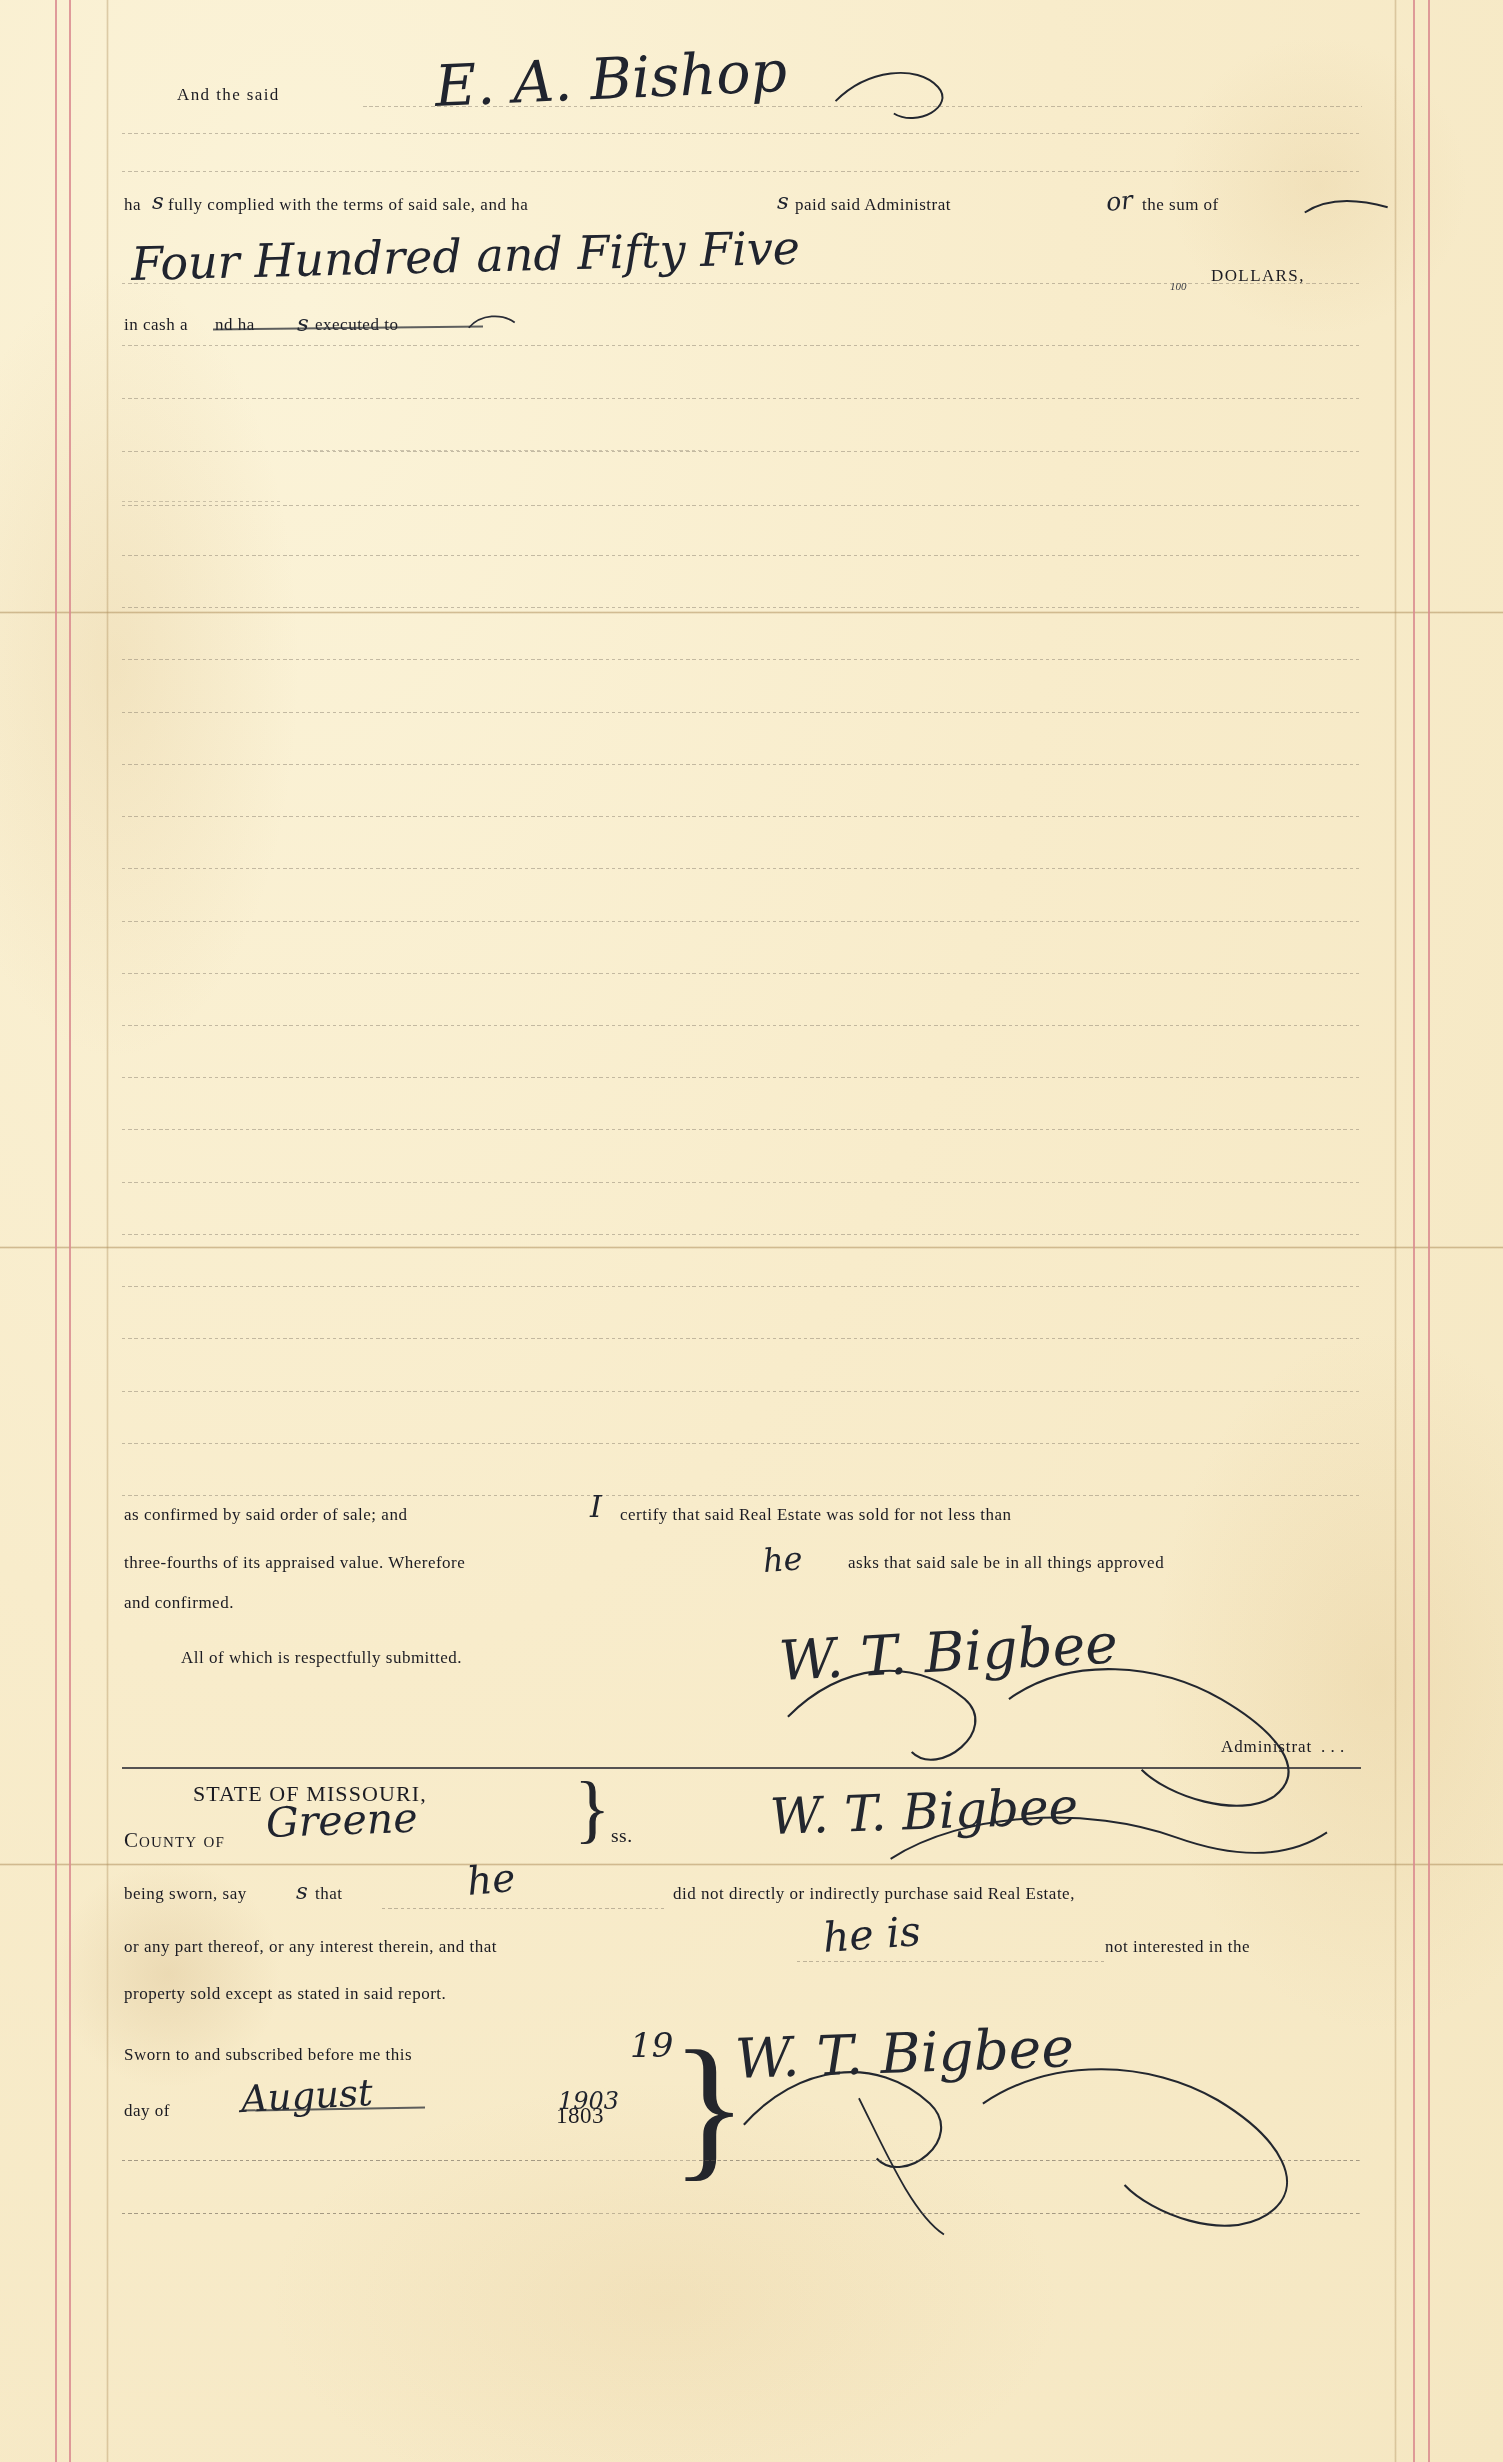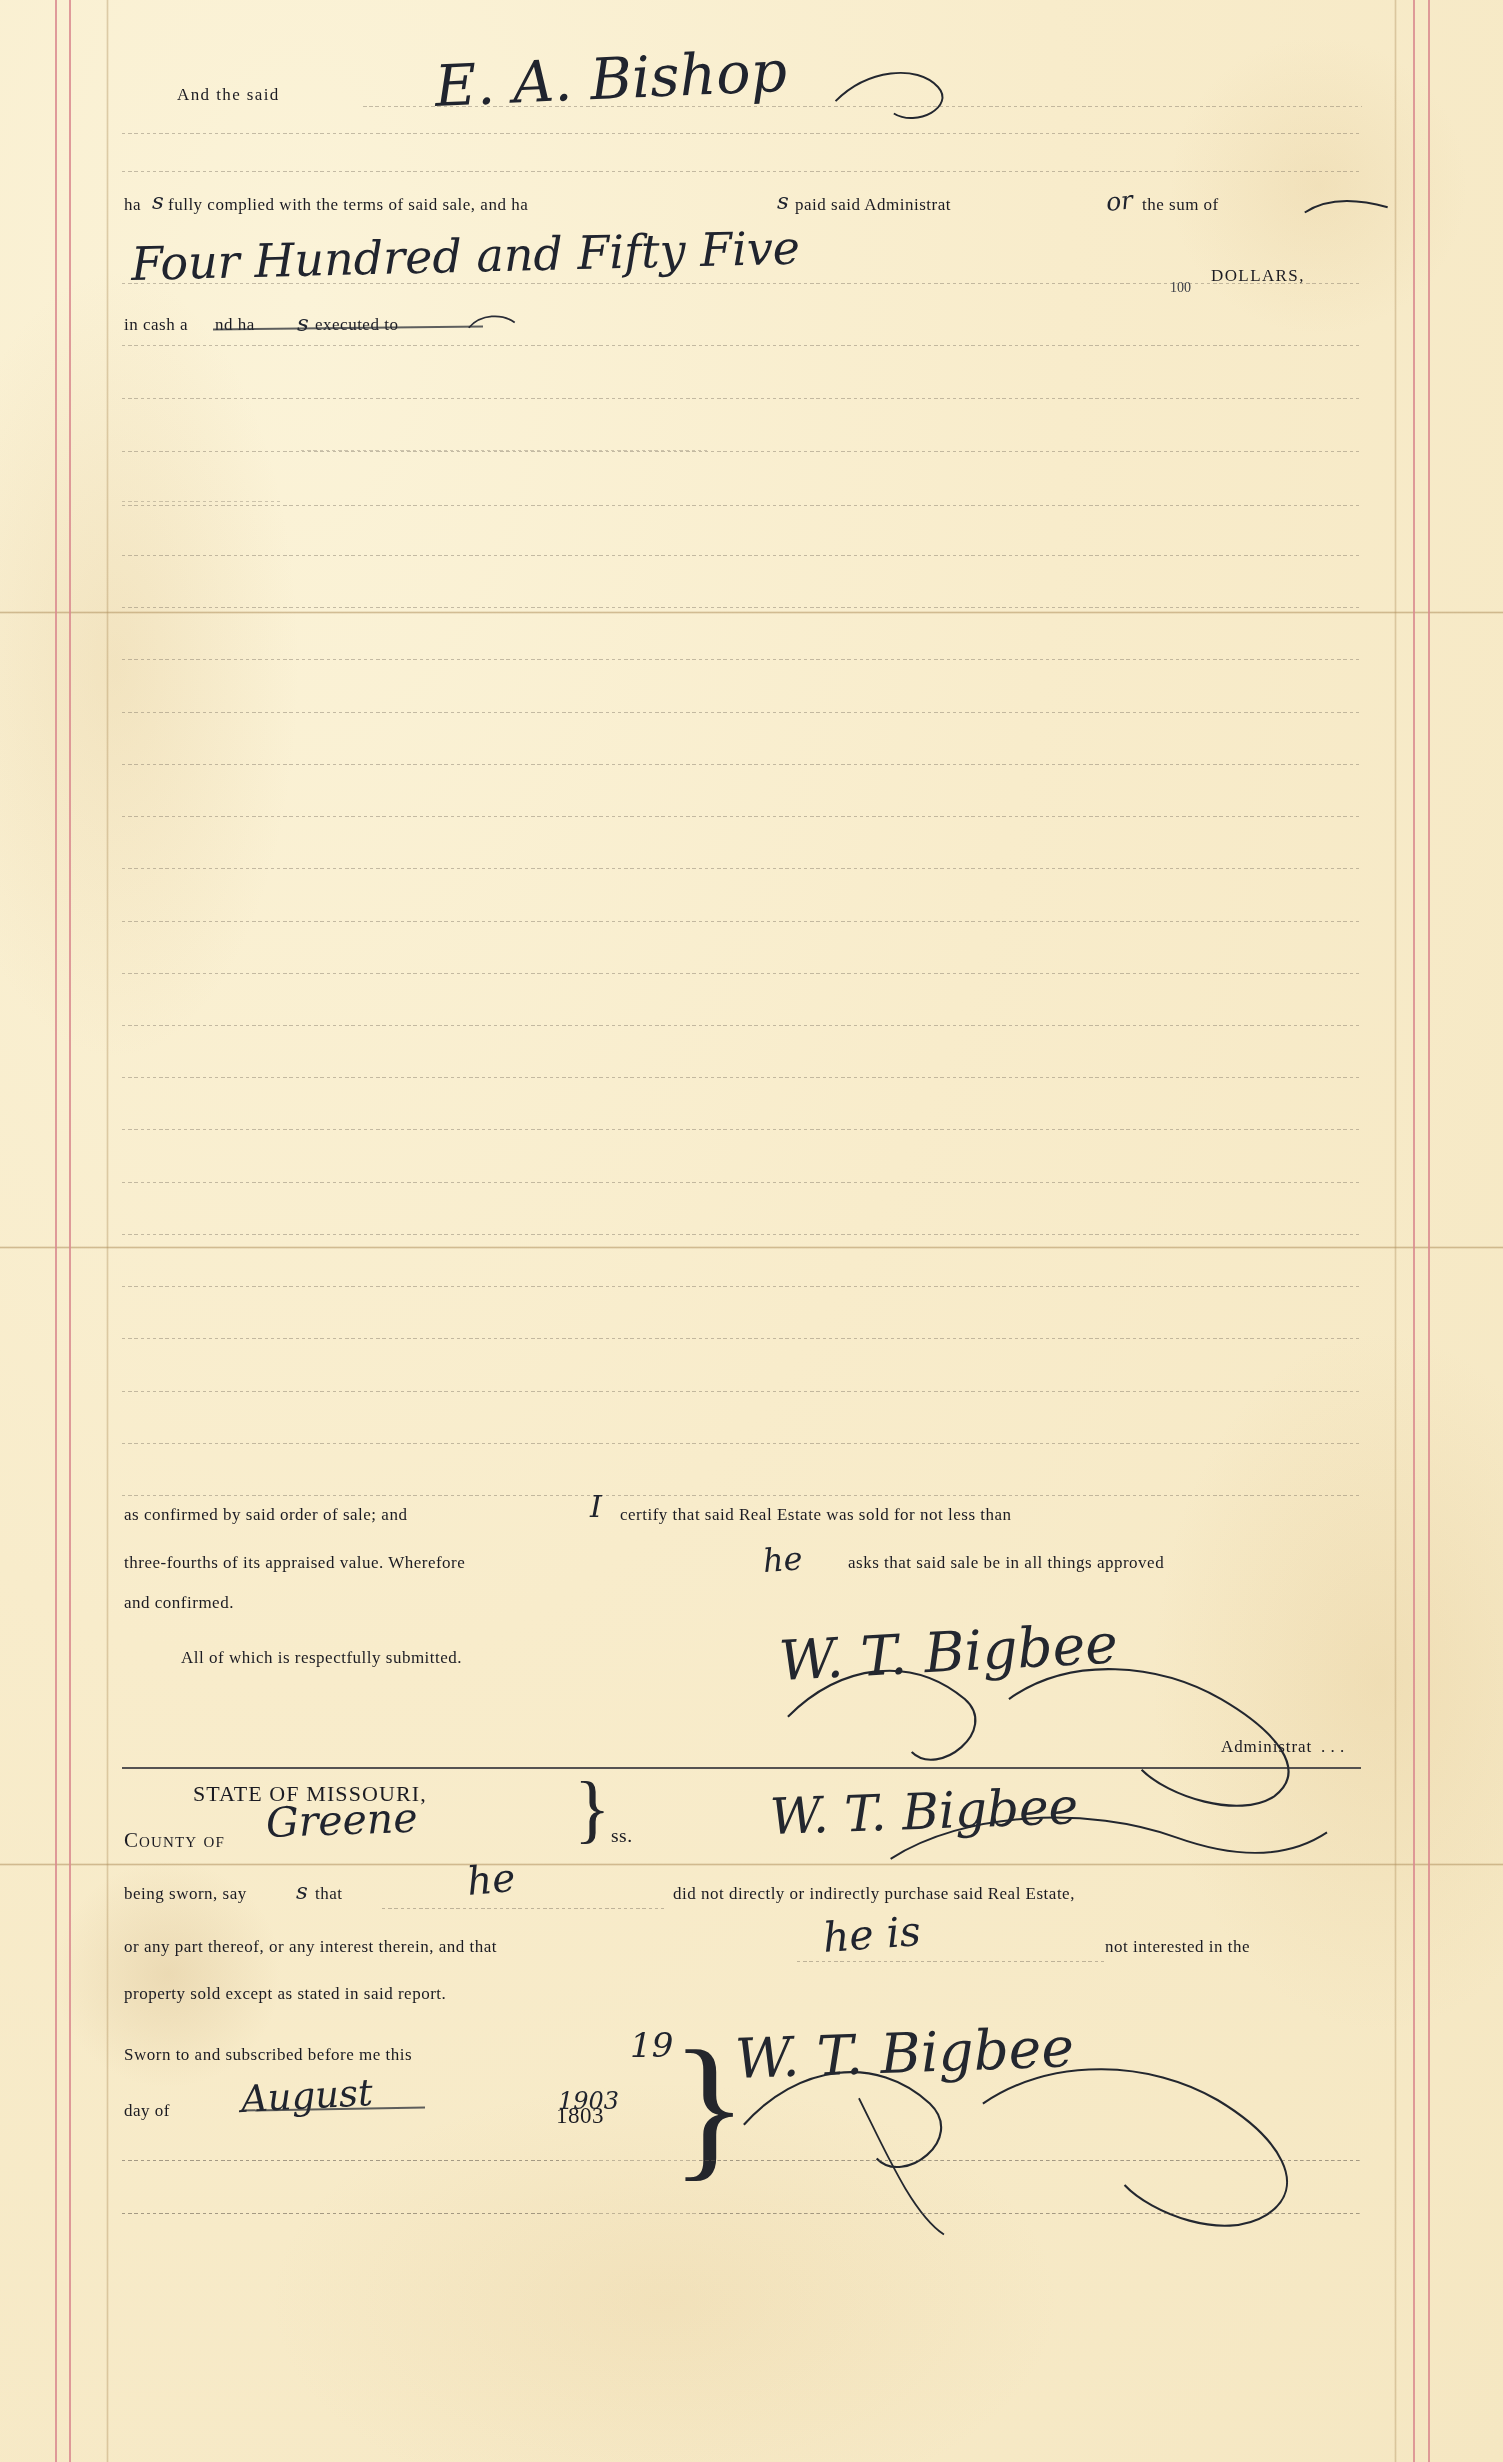--- a/index.html
+++ b/index.html
@@ -122,22 +122,23 @@
     opacity: 0.75;
   }
   .brace {
     position: absolute;
     font-family: "Liberation Serif", serif;
     color: #24262c;
   }
   .tinyfrac {
     position: absolute;
     font-family: "Liberation Serif", serif;
-    font-size: 14px;
+    font-size: 11px;
     color: #3a3d46;
+    font-style: italic;
   }
   .hrule-long {
     position: absolute;
     height: 1.8px;
     background: #2c2c33;
     opacity: 0.8;
   }
   .swash {
     position: absolute;
     pointer-events: none;

